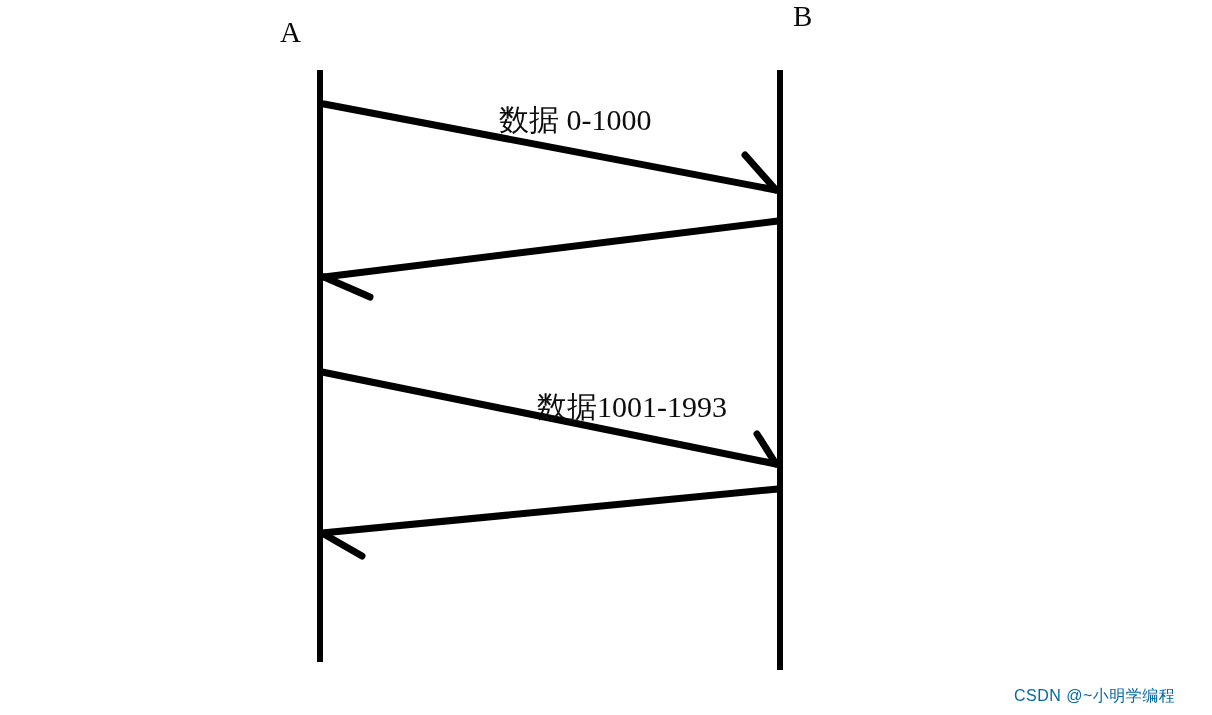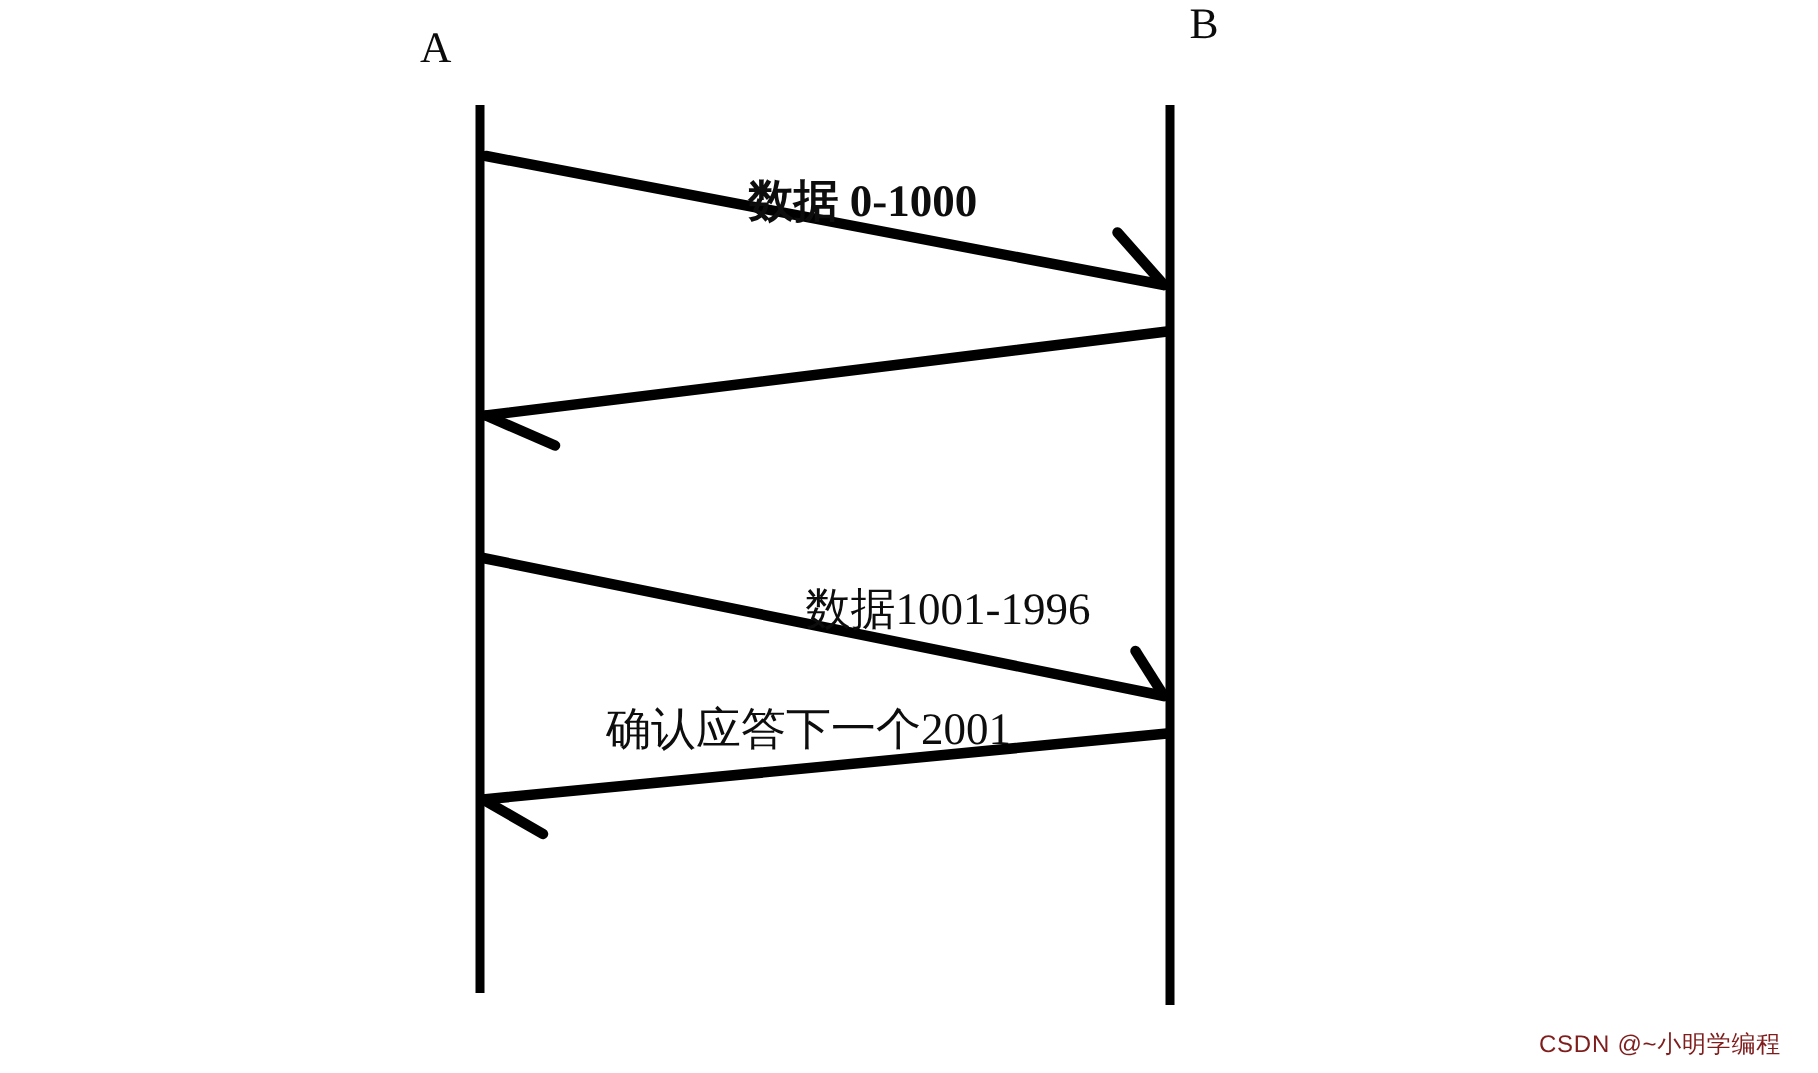--- a/index.html
+++ b/index.html
@@ -35,34 +35,33 @@
   #label-a { left: 280px; top: 18px; }
   #label-b { left: 793px; top: 2px; }
   .msg-label {
     position: absolute;
     font-family: "Liberation Serif", "DejaVu Serif", serif;
     font-size: 30px;
     color: #0d0d0d;
     line-height: 1;
     white-space: nowrap;
   }
-  #msg-label-0 { left: 499px; top: 120px; font-weight: bold; }
+  #msg-label-0 { left: 499px; top: 105px; }
   #msg-label-1 { left: 381px; top: 204px; }
   #msg-label-2 { left: 537px; top: 392px; }
   #msg-label-3 { left: 404px; top: 472px; }
   #watermark {
     position: absolute;
     left: 1014px;
     top: 686px;
     font-family: "Liberation Sans", "DejaVu Sans", sans-serif;
     font-size: 16px;
-    color: #7f1d1d;
+    color: #0369a1;
     letter-spacing: 0.5px;
     white-space: nowrap;
-    margin-left: 12px;
   }
 </style>
 </head>
 <body>
 
 <div id="canvas">
 
   <svg id="diagram-svg" viewBox="0 0 1212 715" xmlns="http://www.w3.org/2000/svg">
 
     <line x1="320" y1="70" x2="320" y2="662" stroke="#000000" stroke-width="6" stroke-linecap="butt"></line>
@@ -86,18 +85,17 @@
     <g>
       <line x1="778" y1="489" x2="322" y2="533" stroke="#000000" stroke-width="7" stroke-linecap="round"></line>
       <line x1="322" y1="533" x2="362" y2="556" stroke="#000000" stroke-width="7" stroke-linecap="round"></line>
     </g>
   </svg>
 
   <div class="endpoint-label" id="label-a">A</div>
   <div class="endpoint-label" id="label-b">B</div>
 
   <div class="msg-label" id="msg-label-0">数据 0-1000</div>
-  <div class="msg-label" id="msg-label-2">数据1001-1996</div>
-  <div class="msg-label" id="msg-label-3">确认应答下一个2001</div>
+  <div class="msg-label" id="msg-label-2">数据1001-1993</div>
 
   <div id="watermark">CSDN @~小明学编程</div>
 
 </div>
 
 </body></html>

